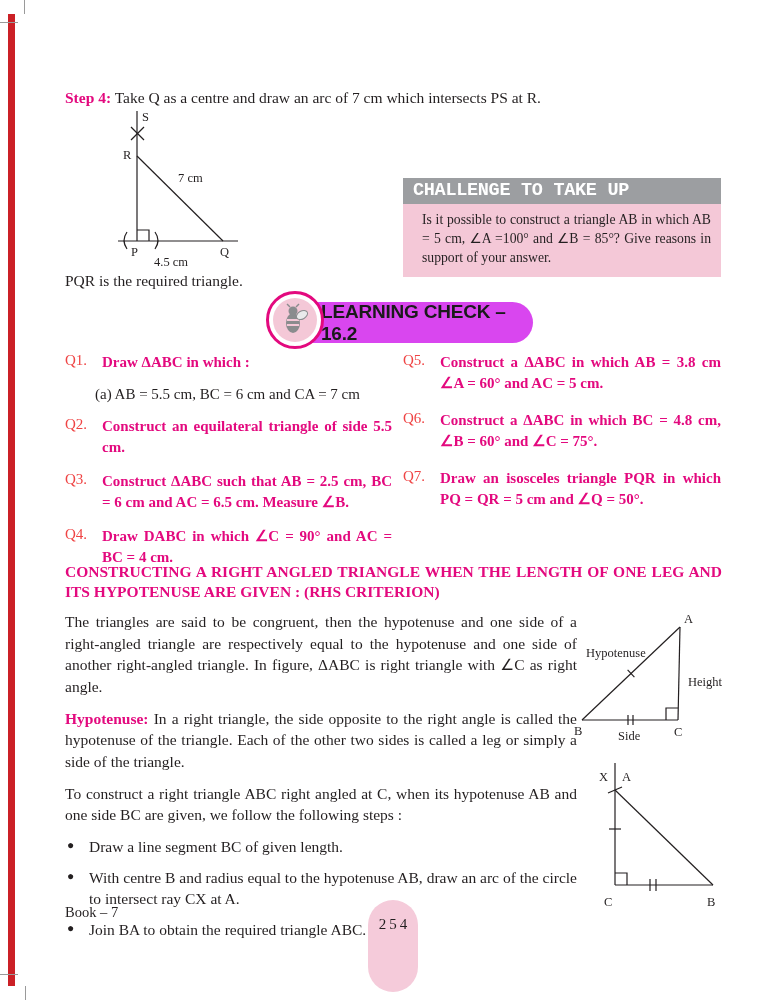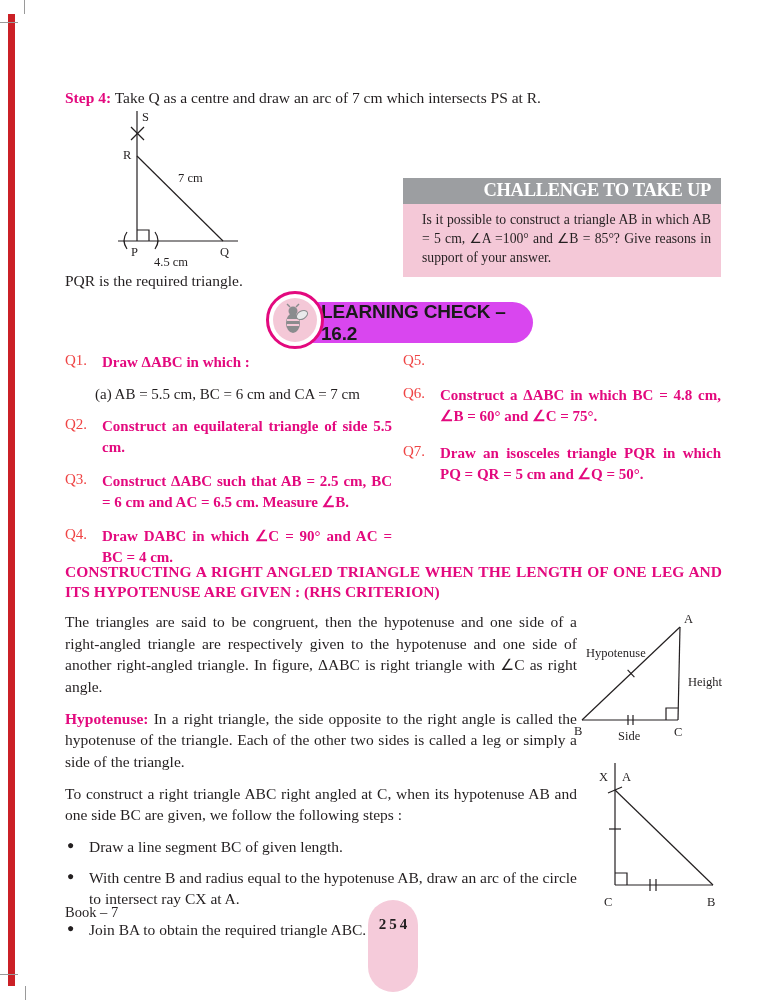--- a/index.html
+++ b/index.html
@@ -9,22 +9,22 @@
   }
   .abs{position:absolute;}
   
   .edge-strip{left:8px;top:14px;width:7px;height:972px;background:#cb2026;}
   .cropmark{background:#9a9a9a;}
   
   .step-line{left:65px;top:88px;width:660px;font-size:15.5px;line-height:1.35;}
   .magenta{color:#e3097e;font-weight:bold;}
   
   .challenge{left:403px;top:178px;width:318px;}
-  .challenge-header{background:#9c9ea1;color:#ffffff;font-family:Liberation Serif, serif;
-    font-weight:bold;font-size:18.5px;letter-spacing:-0.3px;padding:2px 10px 3px 10px;text-align:right;}
+  .challenge-header{background:#9c9ea1;color:#ffffff;font-family:Liberation Mono, monospace;
+    font-weight:bold;font-size:18.5px;letter-spacing:-0.3px;padding:2px 10px 3px 10px;}
   .challenge-body{background:#f4c8d7;font-size:13.7px;line-height:1.38;padding:7px 10px 9px 19px;text-align:justify;}
   .pqr-note{left:65px;top:272px;font-size:15.5px;}
   
   .lc-pill{left:285px;top:302px;width:248px;height:41px;background:#d946ef;border-radius:21px;
     display:flex;align-items:center;justify-content:center;}
   .lc-title{font-family:"Liberation Sans",sans-serif;font-weight:bold;font-size:19px;color:#1a1a1a;
     padding-left:36px;letter-spacing:-0.2px;}
   .lc-badge{left:266px;top:291px;width:58px;height:58px;border-radius:50%;background:#ffffff;
     border:3px solid #e3097e;box-sizing:border-box;display:flex;align-items:center;justify-content:center;}
   .lc-badge-inner{width:44px;height:44px;border-radius:50%;background:#f4c8d7;display:flex;align-items:center;justify-content:center;}
@@ -49,21 +49,21 @@
   
   .diagram-pqr{left:110px;top:108px;}
   .diagram-rhs{position:relative;left:-5px;top:-6px;}
   .diagram-construct{position:relative;left:15px;top:2px;}
   svg text{font-family:"Liberation Serif",serif;font-size:12.5px;fill:#231f20;}
   svg line, svg path{stroke:#231f20;stroke-width:1.2;fill:none;}
   
   .footer-left{left:65px;top:904px;font-size:14.5px;}
   .page-capsule{left:368px;top:900px;width:50px;height:92px;background:#f5cbda;border-radius:25px;
     text-align:center;}
-  .page-num{margin-top:16px;font-size:15px;font-weight:bold;letter-spacing:3px;padding-left:3px;}
+  .page-num{margin-top:16px;font-size:15px;font-weight:normal;letter-spacing:3px;padding-left:3px;}
 </style>
 </head>
 <body>
 
 <div class="abs edge-strip"></div>
 <div class="abs cropmark" style="left:0;top:22px;width:18px;height:1px;"></div>
 <div class="abs cropmark" style="left:24px;top:0;width:1px;height:14px;"></div>
 <div class="abs cropmark" style="left:0;top:974px;width:18px;height:1px;"></div>
 <div class="abs cropmark" style="left:25px;top:986px;width:1px;height:14px;"></div>
 
@@ -130,37 +130,38 @@
       <span class="q-text">Construct ΔABC such that AB = 2.5 cm, BC = 6 cm and AC = 6.5 cm. Measure ∠B.</span>
     </div>
     <div class="q-item">
       <span class="q-label">Q4.</span>
       <span class="q-text">Draw DABC in which ∠C = 90° and AC = BC = 4 cm.</span>
     </div>
   </div>
   <div class="qcol-right">
     <div class="q-item" style="margin-bottom:16px;">
       <span class="q-label">Q5.</span>
+      <span class="q-text">Construct a ΔABC in which AB = 3.8 cm ∠A = 60° and AC = 5 cm.</span>
     </div>
     <div class="q-item" style="margin-bottom:16px;">
       <span class="q-label">Q6.</span>
       <span class="q-text">Construct a ΔABC in which BC = 4.8 cm, ∠B = 60° and ∠C = 75°.</span>
     </div>
     <div class="q-item" style="margin-bottom:16px;">
       <span class="q-label">Q7.</span>
       <span class="q-text">Draw an isosceles triangle PQR in which PQ = QR = 5 cm and ∠Q = 50°.</span>
     </div>
   </div>
 </div>
 
 <div class="abs section">
   <div class="sec-heading">CONSTRUCTING A RIGHT ANGLED TRIANGLE WHEN THE LENGTH OF ONE LEG AND ITS HYPOTENUSE ARE GIVEN :  (RHS CRITERION)</div>
   <div class="sec-flex">
     <div class="sec-text">
-      <p class="para">The triangles are said to be congruent, then the hypotenuse and one side of a right-angled triangle are respectively given to the hypotenuse and one side of another right-angled triangle. In figure, ΔABC is right triangle with ∠C as right angle.</p>
+      <p class="para">The triangles are said to be congruent, then the hypotenuse and one side of a right-angled triangle are respectively equal to the hypotenuse and one side of another right-angled triangle. In figure, ΔABC is right triangle with ∠C as right angle.</p>
       <p class="para"><span class="magenta">Hypotenuse:</span><span> In a right triangle, the side opposite to the right angle is called the hypotenuse of the triangle. Each of the other two sides is called a leg or simply a side of the triangle.</span></p>
       <p class="para">To construct a right triangle ABC right angled at C, when its hypotenuse AB and one side BC are given, we follow the following steps :</p>
       <ul class="bullets">
         <li>Draw a line segment BC of given length.</li>
         <li>With centre B and radius equal to the hypotenuse AB, draw an arc of the circle to intersect ray CX at A.</li>
         <li>Join BA to obtain the required triangle ABC.</li>
       </ul>
     </div>
     <div class="sec-diagrams">
 

